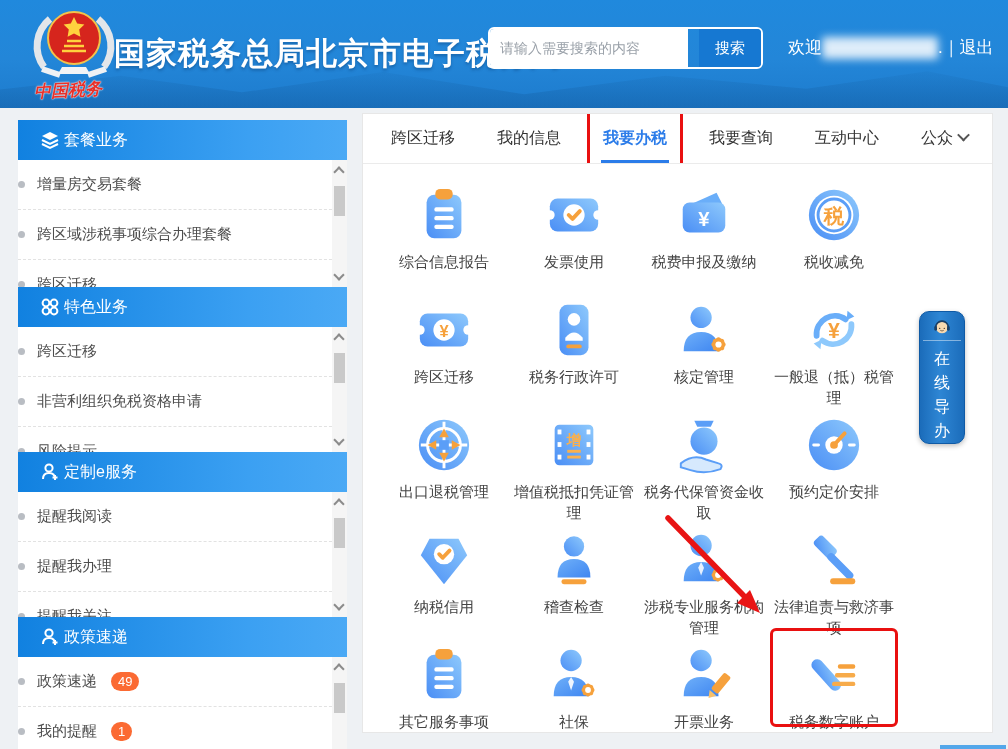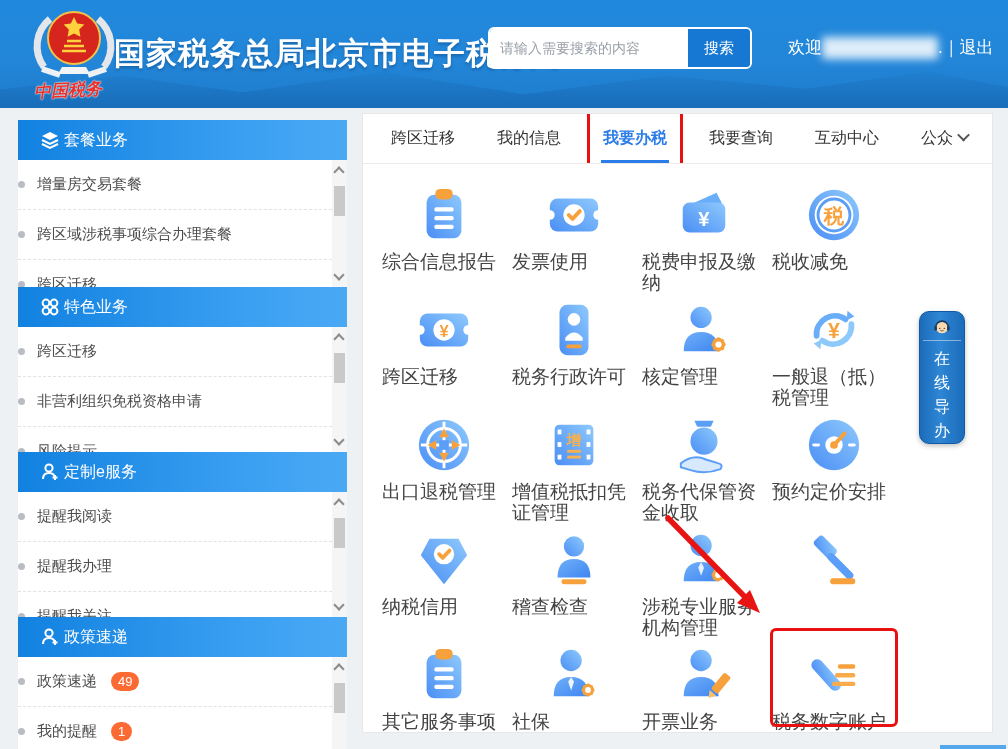--- a/index.html
+++ b/index.html
@@ -18,21 +18,21 @@
     font-family:"Liberation Serif","DejaVu Serif",serif; font-style:italic; font-weight:bold;
     font-size:17px; color:#e8312a; text-shadow:0 0 2px #ffffff,0 0 1px #fff; transform:rotate(-3deg); }
   .site-title { position:absolute; left:114px; top:33px; font-size:31px; font-weight:bold;
     color:#ffffff; letter-spacing:1px; text-shadow:0 2px 3px rgba(0,40,90,.35); white-space:nowrap; z-index:1; }
   .searchbar { position:absolute; left:488px; top:27px; height:42px; display:flex; z-index:2;
     border:2px solid #ffffff; border-radius:6px; overflow:hidden; }
   .searchbar input { width:198px; height:100%; border:none; outline:none; padding:0 10px;
     font-size:14px; color:#333; background:#fff; }
   .searchbar input::placeholder { color:#9aa1a9; }
   .search-btn { width:62px; height:100%; background:#1678d2; color:#fff; font-size:15px;
-    border:none; cursor:pointer; }
+    border:none; cursor:pointer;margin-left:11px; }
   .user-area { position:absolute; left:788px; top:36px; display:flex; align-items:center;
     gap:0; color:#fff; font-size:17px; z-index:2; }
   .user-blur { width:116px; height:22px; background:rgba(255,255,255,.85); border-radius:2px;
     filter:blur(4px); }
   .logout { color:#fff; text-decoration:none; cursor:pointer; }
 
   
   .sidebar { position:absolute; left:18px; top:120px; width:329px; height:629px; overflow:hidden;
     background:#fff; }
   .sec-header { height:40px; display:flex; align-items:center; gap:4px; padding-left:22px;
@@ -66,21 +66,21 @@
   .tab.active::before { content:''; position:absolute; left:-16px; right:-16px; top:-4px; bottom:-5px;
     border:3px solid #e91010; border-radius:4px; pointer-events:none; }
   .chev-down { width:9px; height:9px; border-right:2px solid #555; border-bottom:2px solid #555;
     transform:rotate(45deg) translate(-1px,-1px); margin-top:-4px; }
 
   .grid { position:absolute; left:16px; top:62px; width:520px;
     display:grid; grid-template-columns:repeat(4,130px); }
   .cell { position:relative; height:115px; display:flex; flex-direction:column; align-items:center;
     padding-top:10px; cursor:pointer; }
   .cell svg { flex:0 0 auto; }
-  .cell-label { margin-top:7px; width:124px; font-size:19px; color:#444;
+  .cell-label { margin-top:7px; width:124px; text-align:center; font-size:15px; color:#444;
     line-height:21px; }
   .cell.highlight::after { content:''; position:absolute; left:1px; right:1px; top:-8px; bottom:24px;
     border:3px solid #e91010; border-radius:6px; pointer-events:none; }
 
   
   .float-guide { position:absolute; left:919px; top:311px; width:46px; height:133px; z-index:6;
     background:linear-gradient(90deg,#1b6cba 0%,#2e86d4 45%,#1b6cba 100%);
     border:1px solid #0f5aa5; border-radius:10px; box-shadow:0 2px 5px rgba(0,0,0,.25);
     display:flex; flex-direction:column; align-items:center; cursor:pointer; }
   .float-guide .avatar { margin-top:5px; padding-bottom:3px; border-bottom:1px solid rgba(255,255,255,.45); }
@@ -440,20 +440,21 @@
       </svg>
       <div class="cell-label">涉税专业服务机构管理</div>
     </div>
 
     <div class="cell">
       <svg width="58" height="58" viewBox="0 0 60 60">
         <rect x="9" y="10" width="25" height="13" rx="4" fill="url(#gb)" transform="rotate(45 21 16)"></rect>
         <path d="M27 27 L46 46" stroke="#5b9ef7" stroke-width="8" stroke-linecap="round"></path>
         <rect x="26" y="49" width="26" height="6" rx="3" fill="#f6a13c"></rect>
       </svg>
+      <div class="cell-label">法律追责与救济事项</div>
     </div>
 
     <div class="cell">
       <svg width="58" height="58" viewBox="0 0 60 60">
         <rect x="12" y="9" width="36" height="45" rx="8" fill="url(#gb)"></rect>
         <rect x="21" y="3" width="18" height="11" rx="5" fill="#f6a13c"></rect>
         <rect x="20" y="22" width="20" height="4.5" rx="2" fill="#fff"></rect>
         <rect x="20" y="31" width="20" height="4.5" rx="2" fill="#fff"></rect>
         <rect x="20" y="40" width="20" height="4.5" rx="2" fill="#fff"></rect>
       </svg>

